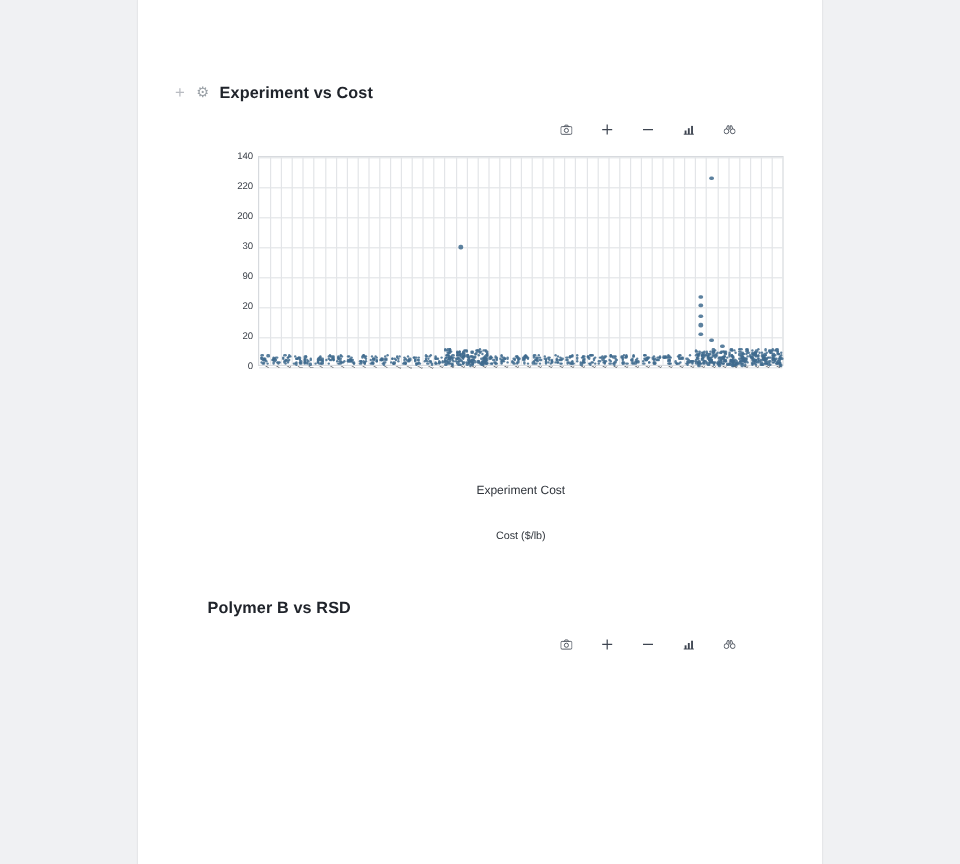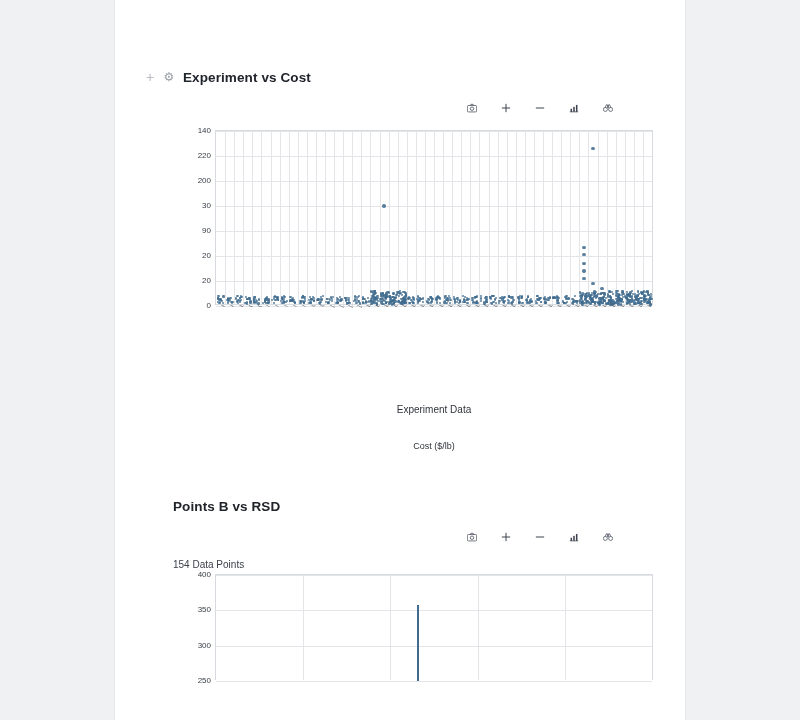--- a/index.html
+++ b/index.html
@@ -1269,28 +1269,28 @@
           <div class="xlab" style="left: 367.875px;">EXP-56186, Blend 3</div>
           <div class="xlab" style="left: 376.958px;">EXP-56186, Blend 9</div>
           <div class="xlab" style="left: 386.042px;">EXP-64120, Run 5-C</div>
           <div class="xlab" style="left: 395.125px;">EXP-64120, Run 9-B</div>
           <div class="xlab" style="left: 404.208px;">EXP-70018, Blend 2</div>
           <div class="xlab" style="left: 413.292px;">EXP-75014, Run 08</div>
           <div class="xlab" style="left: 422.375px;">EXP-75014, Run 14</div>
           <div class="xlab" style="left: 431.458px;">EXP-78220, Blend 6</div>
         </div>
 
-      <div class="axis-x-title" style="margin-right:32px;margin-left:42px;">Experiment Data</div>
+      <div class="axis-x-title" style="margin-right:32px;margin-left:42px;">Experiment Cost</div>
       <div class="legend-label" style="margin-right:32px;margin-left:42px;">Cost ($/lb)</div>
     </div>
   </div>
 
   <div class="card" style="padding-top:42px;">
     <div class="card-head">
-      <span class="card-title standalone" style="padding-left:28px;">Points B vs RSD</span>
+      <span class="card-title standalone" style="padding-left:28px;">Polymer B vs RSD</span>
     </div>
 
     <div class="toolbar">
       <button class="tool-btn" title="camera">
         <svg width="14" height="12" viewBox="0 0 14 12">
             <rect x="0.5" y="2.5" width="13" height="9" rx="1.5" fill="none" stroke="#3d4450"></rect>
             <path d="M4.5 2.5 L5.5 0.8 H8.5 L9.5 2.5" fill="none" stroke="#3d4450"></path>
             <circle cx="7" cy="7" r="2.4" fill="none" stroke="#3d4450"></circle>
           </svg>
       </button>
@@ -1314,38 +1314,15 @@
       </button>
       <button class="tool-btn" title="inspect">
         <svg width="14" height="12" viewBox="0 0 14 12">
             <circle cx="3.3" cy="8" r="2.8" fill="none" stroke="#3d4450"></circle>
             <circle cx="10.7" cy="8" r="2.8" fill="none" stroke="#3d4450"></circle>
             <path d="M3.3 5.2 L4.6 1.5 H6.2 L6.4 6 M10.7 5.2 L9.4 1.5 H7.8 L7.6 6" fill="none" stroke="#3d4450"></path>
           </svg>
       </button>
     </div>
 
-    <div class="chart-wrap" style="margin-top:12px;">
-      <div class="points-label">154 Data Points</div>
-
-      <div class="plot-area" style="height:106px;margin-left:42px;margin-right:32px;">
-        <div id="yticks2">
-            <div class="ytick" style="top: 106px;">250</div>
-            <div class="ytick" style="top: 70.6667px;">300</div>
-            <div class="ytick" style="top: 35.3333px;">350</div>
-            <div class="ytick" style="top: 0px;">400</div>
-          </div>
-        <div class="grid-box" id="grid2" style="height:106px;border-bottom:0;">
-            <div class="gl-h" style="top: 106px;"></div>
-            <div class="gl-h" style="top: 70.6667px;"></div>
-            <div class="gl-h" style="top: 35.3333px;"></div>
-            <div class="gl-h" style="top: 0px;"></div>
-            <div class="gl-v" style="left: 87.2px;"></div>
-            <div class="gl-v" style="left: 174.4px;"></div>
-            <div class="gl-v" style="left: 261.6px;"></div>
-            <div class="gl-v" style="left: 348.8px;"></div>
-            <div class="bar" style="left: 200.56px; top: 30.3867px; height: 75.6133px;"></div>
-          </div>
-      </div>
-    </div>
   </div>
 
 </div>
 
 </body></html>

